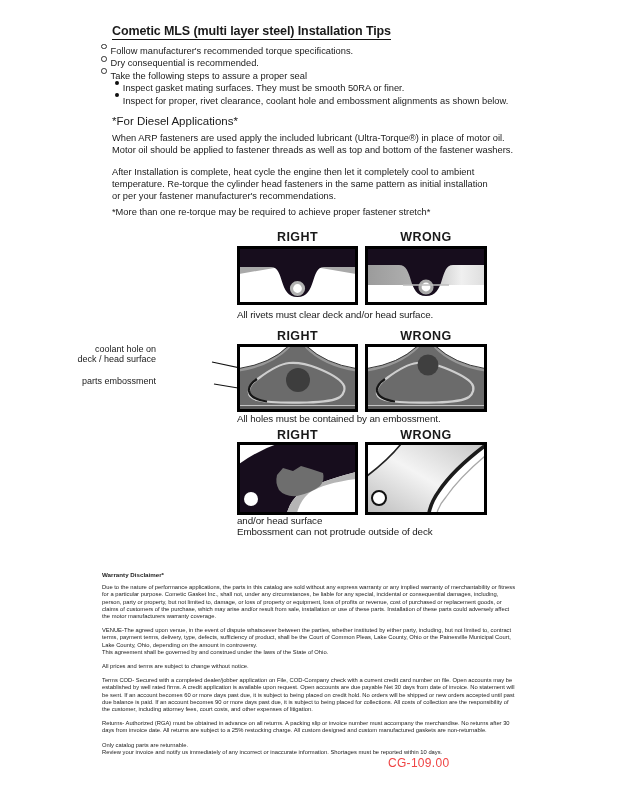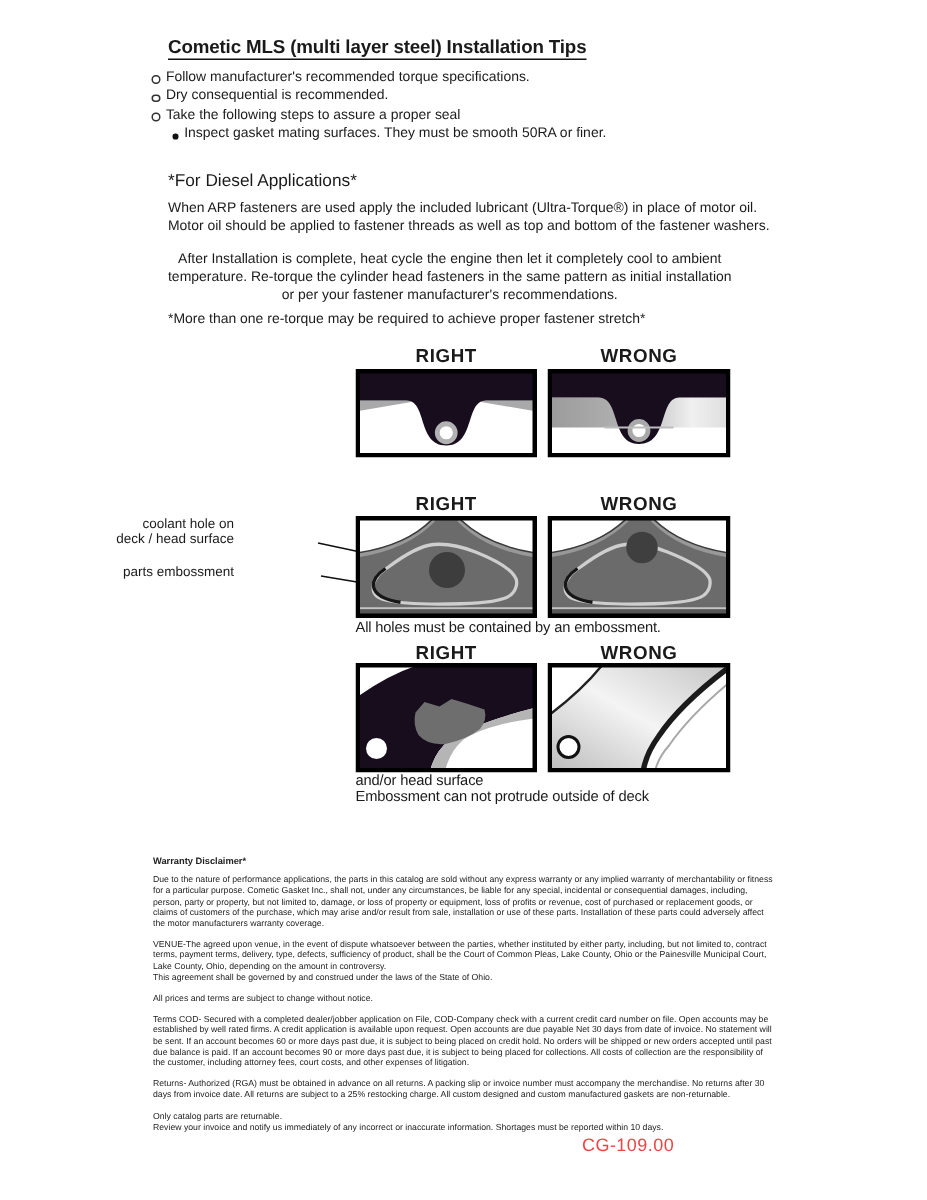--- a/index.html
+++ b/index.html
@@ -8,21 +8,21 @@
     font-family:"Liberation Sans","DejaVu Sans",sans-serif;color:#1a1a1a;
   }
   .abs{position:absolute;}
   
   .doc-title{
     left:112px;top:24px;font-size:12.5px;font-weight:bold;letter-spacing:-0.1px;
     border-bottom:1.6px solid #111;padding-bottom:1px;white-space:nowrap;
   }
   
   .bullets{left:101px;top:45px;font-size:9.3px;line-height:12.4px;white-space:nowrap;}
-  .b-row{display:flex;align-items:flex-end;}
+  .b-row{display:flex;align-items:flex-start;}
   .b-row.sub{padding-left:14px;}
   .marker-circle{
     width:3.6px;height:3.6px;border:1px solid #333;border-radius:50%;
     display:inline-block;margin-right:4px;flex:0 0 auto;position:relative;top:-1.5px;
   }
   .marker-dot{
     width:3.8px;height:3.8px;background:#111;border-radius:50%;
     display:inline-block;margin-right:4px;flex:0 0 auto;position:relative;top:-1.5px;
   }
   
@@ -60,28 +60,32 @@
       <span>Dry consequential is recommended.</span>
     </div>
     <div class="b-row">
       <span class="marker-circle"></span>
       <span>Take the following steps to assure a proper seal</span>
     </div>
     <div class="b-row sub">
       <span class="marker-dot"></span>
       <span>Inspect gasket mating surfaces.  They must be smooth 50RA or finer.</span>
     </div>
+    <div class="b-row sub">
+      <span class="marker-dot"></span>
+      <span>Inspect for proper, rivet clearance, coolant hole and embossment alignments as shown below.</span>
+    </div>
   </div>
 
   <div class="abs diesel-head">*For Diesel Applications*</div>
   <div class="abs para" style="top:132px;">
     <div>When ARP fasteners are used apply the included lubricant (Ultra-Torque®) in place of motor oil.</div>
     <div>Motor oil should be applied to fastener threads as well as top and bottom of the fastener washers.</div>
   </div>
-  <div class="abs para" style="top:166px;text-align:center;">
+  <div class="abs para" style="top:166px;">
     <div>After Installation is complete, heat cycle the engine then let it completely cool to ambient</div>
     <div>temperature. Re-torque the cylinder head fasteners in the same pattern as initial installation</div>
     <div>or per your fastener manufacturer's recommendations.</div>
   </div>
   <div class="abs para" style="top:206px;">*More than one re-torque may be required to achieve proper fastener stretch*</div>
 
   <div class="abs dlabel" style="left:237px;top:230px;width:121px;">RIGHT</div>
   <div class="abs dlabel" style="left:365px;top:230px;width:122px;">WRONG</div>
 
   <div class="abs diag" style="left:237px;top:246px;">
@@ -105,20 +109,21 @@
         </linearGradient>
       </defs>
       <rect x="1.5" y="1.5" width="119" height="56" fill="#ffffff"></rect>
       <rect x="2" y="19" width="118" height="20" fill="url(#g1)"></rect>
       <path d="M2,2 H120 V19 H88 C74,19 81,50 61,50 C42,50 49,19 34,19 H2 Z" fill="#170d1d"></path>
       <circle cx="61" cy="41" r="6" fill="#ffffff" stroke="#a9a9a9" stroke-width="3.2"></circle>
       <line x1="38" y1="39" x2="84" y2="39" stroke="#bdbdbd" stroke-width="1.4"></line>
       <rect x="1.5" y="1.5" width="119" height="56" fill="none" stroke="#000000" stroke-width="3"></rect>
     </svg>
   </div>
+  <div class="abs caption" style="top:309px;">All rivets must clear deck and/or head surface.</div>
 
   <div class="abs dlabel" style="left:237px;top:329px;width:121px;">RIGHT</div>
   <div class="abs dlabel" style="left:365px;top:329px;width:122px;">WRONG</div>
 
   <div class="abs ann" style="top:344px;">
     <div>coolant hole on</div>
     <div>deck / head surface</div>
   </div>
   <div class="abs ann" style="top:376px;">parts embossment</div>
 

